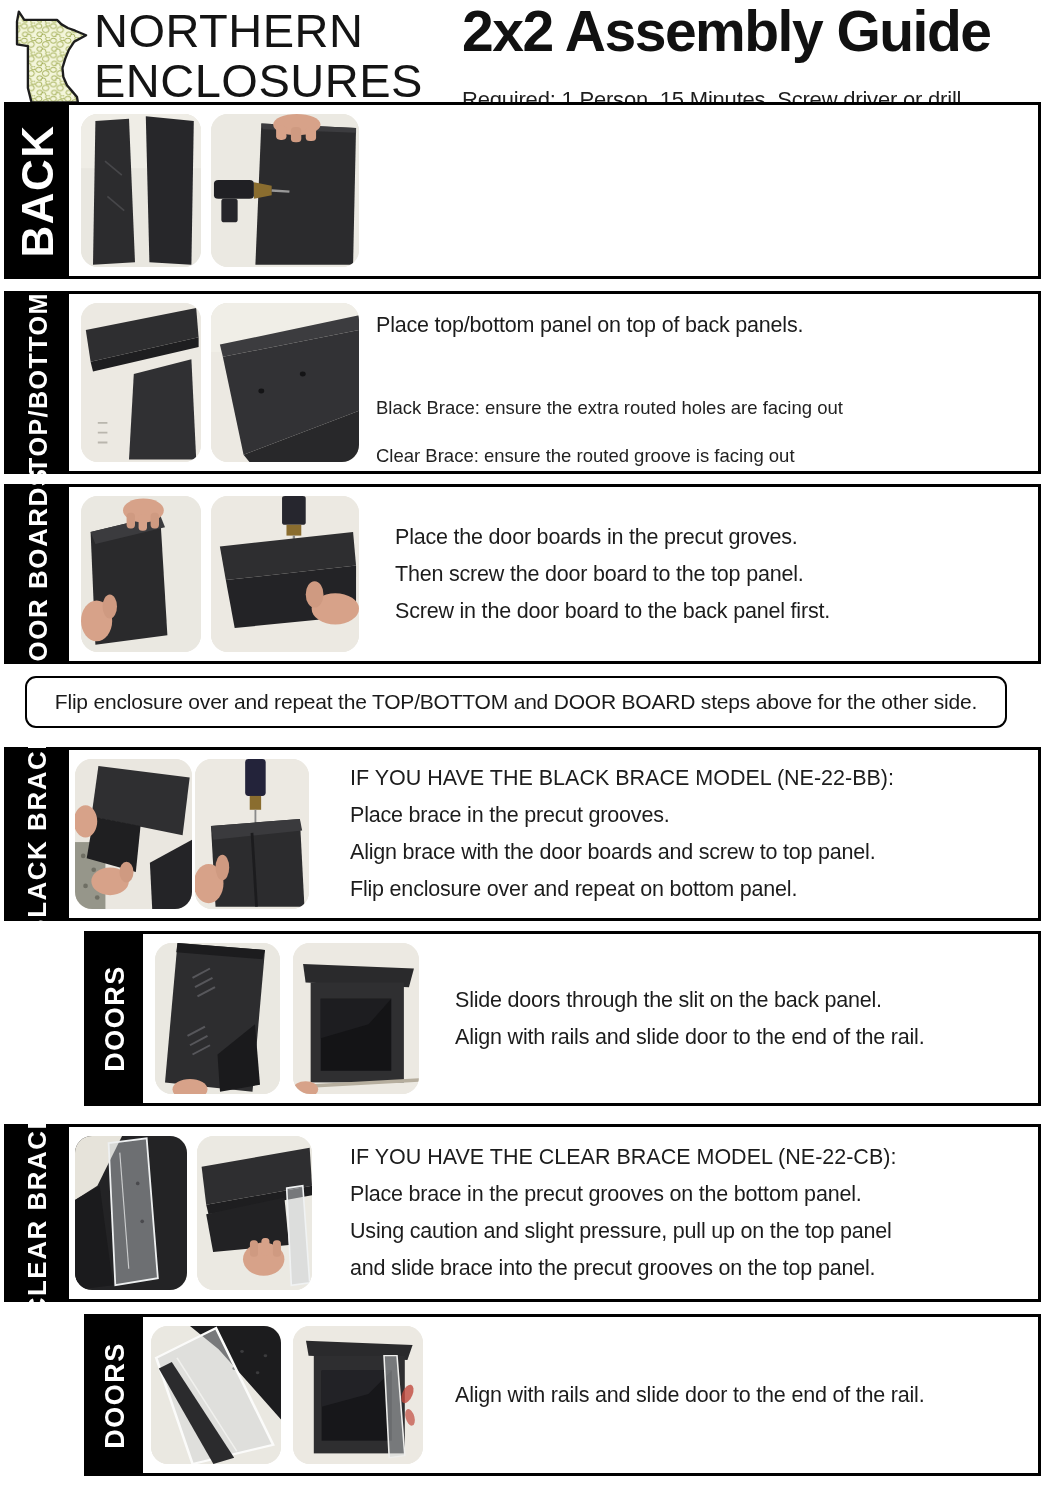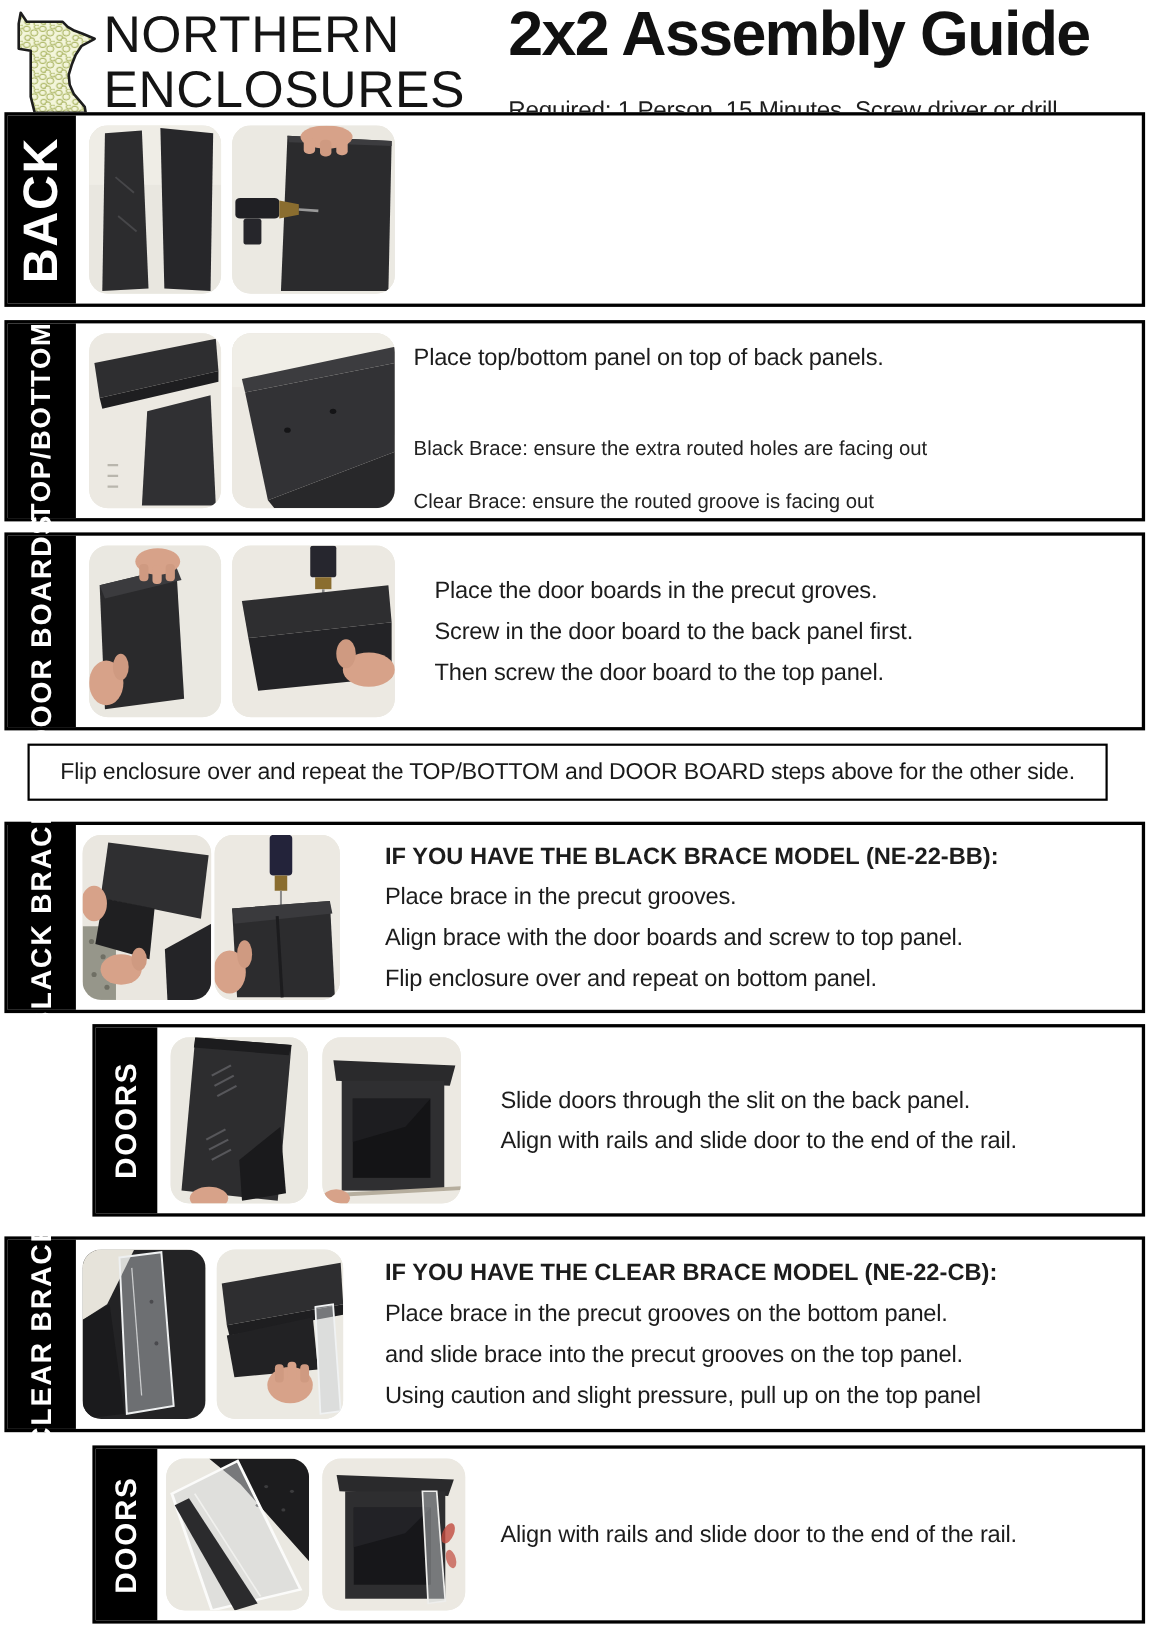--- a/index.html
+++ b/index.html
@@ -18,28 +18,28 @@
   .indent{margin-left:84px;}
   .bar{position:absolute;left:0;top:0;bottom:0;width:62px;background:#000;display:flex;align-items:center;justify-content:center;}
   .indent .bar{width:56px;}
   .barlabel{color:#fff;font-weight:700;white-space:nowrap;transform:rotate(-90deg);letter-spacing:1.5px;}
 
   .ph{position:absolute;top:9px;bottom:9px;border-radius:17px;overflow:hidden;background:#e9e7e0;}
   .ph svg{width:100%;height:100%;display:block;}
 
   .txt{position:absolute;top:0;bottom:0;right:10px;display:flex;flex-direction:column;justify-content:center;}
   .main{margin:0;font-size:21.5px;line-height:37px;color:#1c1c1c;letter-spacing:-.2px;white-space:nowrap;}
-  .caps{letter-spacing:0;font-weight:bold;}
+  .caps{letter-spacing:0;}
   .warn{margin:0;font-size:19px;font-weight:700;color:#d22027;letter-spacing:-.2px;white-space:nowrap;}
   .note{margin:0;font-size:18.5px;line-height:31px;color:#222;white-space:nowrap;}
 
   .flipbox{position:relative;margin:0 0 0 25px;width:982px;height:52px;border:2px solid #000;box-sizing:border-box;display:flex;align-items:center;justify-content:center;}
   .fliptext{font-size:21px;color:#1a1a1a;letter-spacing:-.2px;white-space:nowrap;}
 
-  .mb12{margin-bottom:12px;} .mb10{margin-bottom:10px;} .mb18{margin-bottom:18px;} .mb19{margin-bottom:19px;}
+  .mb12{margin-bottom:12px;} .mb10{margin-bottom:10px;} .mb18{margin-bottom:18px;} .mb19{margin-bottom:19px;border-radius:11px;}
 </style>
 </head>
 <body>
 
 <div class="header">
   <svg class="logo" viewBox="0 0 90 110">
     <defs>
       <pattern id="pebb" width="16" height="16" patternUnits="userSpaceOnUse">
         <rect width="16" height="16" fill="#f3f5da"></rect>
         <ellipse cx="4" cy="4" rx="3.4" ry="2.7" fill="#f3f5da" stroke="#93a03c" stroke-width="0.9"></ellipse>
@@ -149,22 +149,22 @@
       <rect x="51" y="24" width="10" height="9" fill="#8a6d2f"></rect>
       <line x1="56" y1="33" x2="56" y2="44" stroke="#8a8a8a" stroke-width="1.6"></line>
       <polygon points="6,42 96,30 98,58 10,70" fill="#2e2e30"></polygon>
       <polygon points="10,70 98,58 98,100 16,110" fill="#232326"></polygon>
       <ellipse cx="84" cy="94" rx="16" ry="13" fill="#d7a289"></ellipse>
       <ellipse cx="70" cy="82" rx="6" ry="11" fill="#cf9a81"></ellipse>
     </svg>
   </div>
   <div class="txt" style="left:388px">
     <p class="main">Place the door boards in the precut groves.</p>
+    <p class="main">Then screw the door board to the top panel.</p>
     <p class="main">Screw in the door board to the back panel first.</p>
-    <p class="main">Then screw the door board to the top panel.</p>
   </div>
 </div>
 
 <div class="flipbox mb19">
   <span class="fliptext">Flip enclosure over and repeat the TOP/BOTTOM and DOOR BOARD steps above for the other side.</span>
 </div>
 
 <div class="panel mb10" style="height:174px">
   <div class="bar">
     <span class="barlabel" style="font-size:26px">BLACK BRACE</span>
@@ -268,22 +268,22 @@
       <polygon points="78,44 92,42 98,124 82,126" fill="#ced2d5" fill-opacity="0.5" stroke="#f0f2f3" stroke-width="1.4"></polygon>
       <ellipse cx="58" cy="104" rx="18" ry="14" fill="#d7a289"></ellipse>
       <rect x="46" y="88" width="7" height="14" rx="3" fill="#cf9a81"></rect>
       <rect x="56" y="86" width="7" height="15" rx="3" fill="#d7a289"></rect>
       <rect x="66" y="88" width="7" height="14" rx="3" fill="#cf9a81"></rect>
     </svg>
   </div>
   <div class="txt" style="left:343px">
     <p class="main caps">IF YOU HAVE THE CLEAR BRACE MODEL (NE-22-CB):</p>
     <p class="main">Place brace in the precut grooves on the bottom panel.</p>
+    <p class="main">Using caution and slight pressure, pull up on the top panel</p>
     <p class="main">and slide brace into the precut grooves on the top panel.</p>
-    <p class="main">Using caution and slight pressure, pull up on the top panel</p>
   </div>
 </div>
 
 <div class="panel indent" style="height:162px">
   <div class="bar">
     <span class="barlabel" style="font-size:27px">DOORS</span>
   </div>
   <div class="ph" style="left:64px;width:130px">
     <svg viewBox="0 0 100 130" preserveAspectRatio="none">
       <rect width="100" height="130" fill="#eae8e1"></rect>

